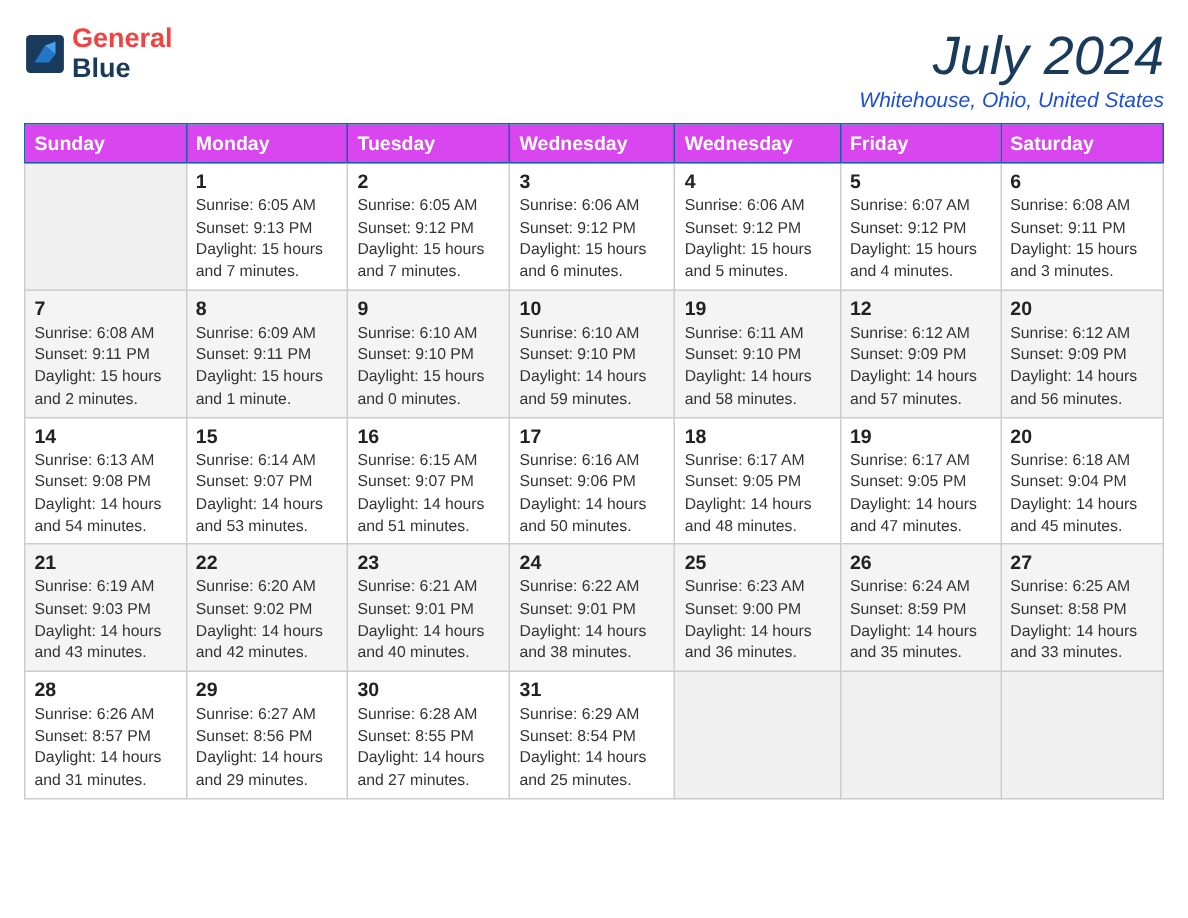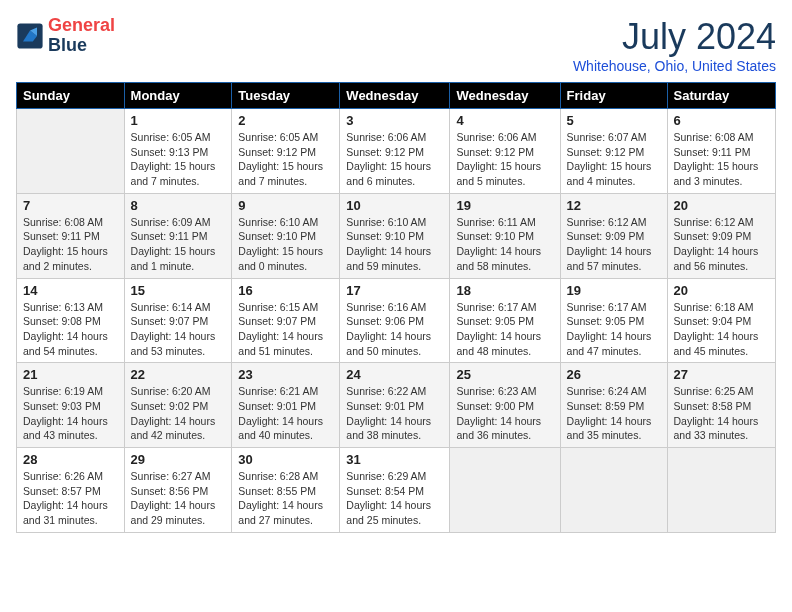--- a/index.html
+++ b/index.html
@@ -29,37 +29,38 @@
     }
     .logo-text span {
       color: #ef4444;
     }
     .logo-icon {
       width: 28px;
       height: 28px;
     }
     .title-block {
       text-align: right;
+      font-style: italic;
     }
     .month-title {
       font-size: 36px;
       color: #1a3a5c;
       font-weight: normal;
     }
     .location {
       font-size: 14px;
       color: #1d4ed8;
     }
     table {
       width: 100%;
       border-collapse: collapse;
       font-size: 11px;
     }
     thead tr th {
-      background: #000000;
+      background: #d946ef;
       color: #fff;
       text-align: left;
       padding: 5px 6px;
       font-size: 13px;
       font-weight: bold;
       border: 1px solid #1a5fa8;
     }
     tbody tr td {
       border: 1px solid #ccc;
       vertical-align: top;

